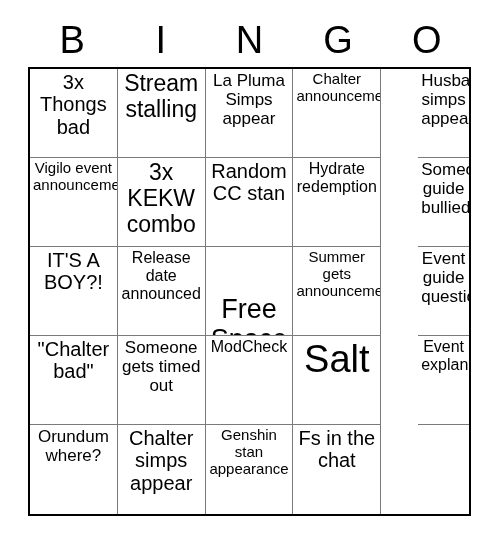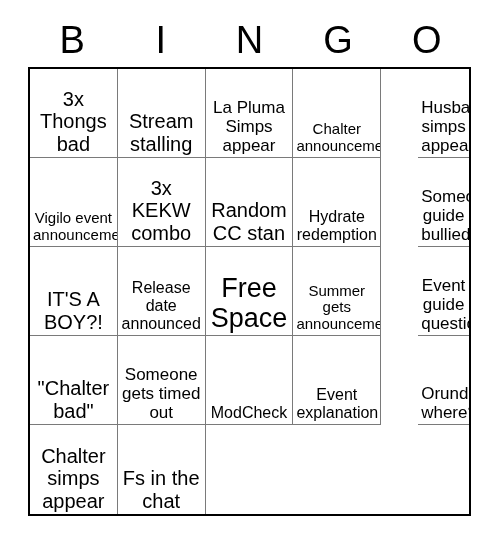--- a/index.html
+++ b/index.html
@@ -53,21 +53,21 @@
     display: grid;
     grid-template-columns: repeat(5, 1fr);
     grid-template-rows: repeat(5, 1fr);
     background: #ffffff;
   }
   .cell {
     box-sizing: border-box;
     border-right: 1px solid #7a7a7a;
     border-bottom: 1px solid #7a7a7a;
     display: flex;
-    align-items: flex-end;
+    align-items: flex-start;
     justify-content: center;
     text-align: center;
     padding: 2px 3px;
     overflow: hidden;
     background: #ffffff;
   }
   .cell:nth-child(5n) {
     border-right: none;
     margin-left: 37px;
   }
@@ -79,21 +79,21 @@
     width: 100%;
     line-height: 1.12;
     color: #000000;
     font-family: "Liberation Sans", sans-serif;
   }
   
   .sz-xs .cell-text { font-size: 15px; }
   .sz-s  .cell-text { font-size: 16px; }
   .sz-m  .cell-text { font-size: 17px; }
   .sz-l  .cell-text { font-size: 20px; }
-  .sz-xl .cell-text { font-size: 20px; }
+  .sz-xl .cell-text { font-size: 23px; }
   .sz-xxl .cell-text { font-size: 27px; margin-top: 45px; }
   .sz-huge .cell-text { font-size: 38px; }
 </style>
 </head>
 <body>
 
 <div id="card">
 
   <div id="header-row">
     <div class="header-letter">B</div>
@@ -154,28 +154,34 @@
 
     <div class="cell sz-l">
         <span class="cell-text">"Chalter bad"</span>
       </div>
     <div class="cell sz-m">
         <span class="cell-text">Someone gets timed out</span>
       </div>
     <div class="cell sz-s">
         <span class="cell-text">ModCheck</span>
       </div>
+    <div class="cell sz-huge">
+        <span class="cell-text">Salt</span>
+      </div>
     <div class="cell sz-s">
         <span class="cell-text">Event explanation</span>
       </div>
 
     <div class="cell sz-m">
         <span class="cell-text">Orundum where?</span>
       </div>
     <div class="cell sz-l">
         <span class="cell-text">Chalter simps appear</span>
       </div>
+    <div class="cell sz-xs">
+        <span class="cell-text">Genshin stan appearance</span>
+      </div>
     <div class="cell sz-l">
         <span class="cell-text">Fs in the chat</span>
       </div>
   </div>
 
 </div>
 
 </body></html>

